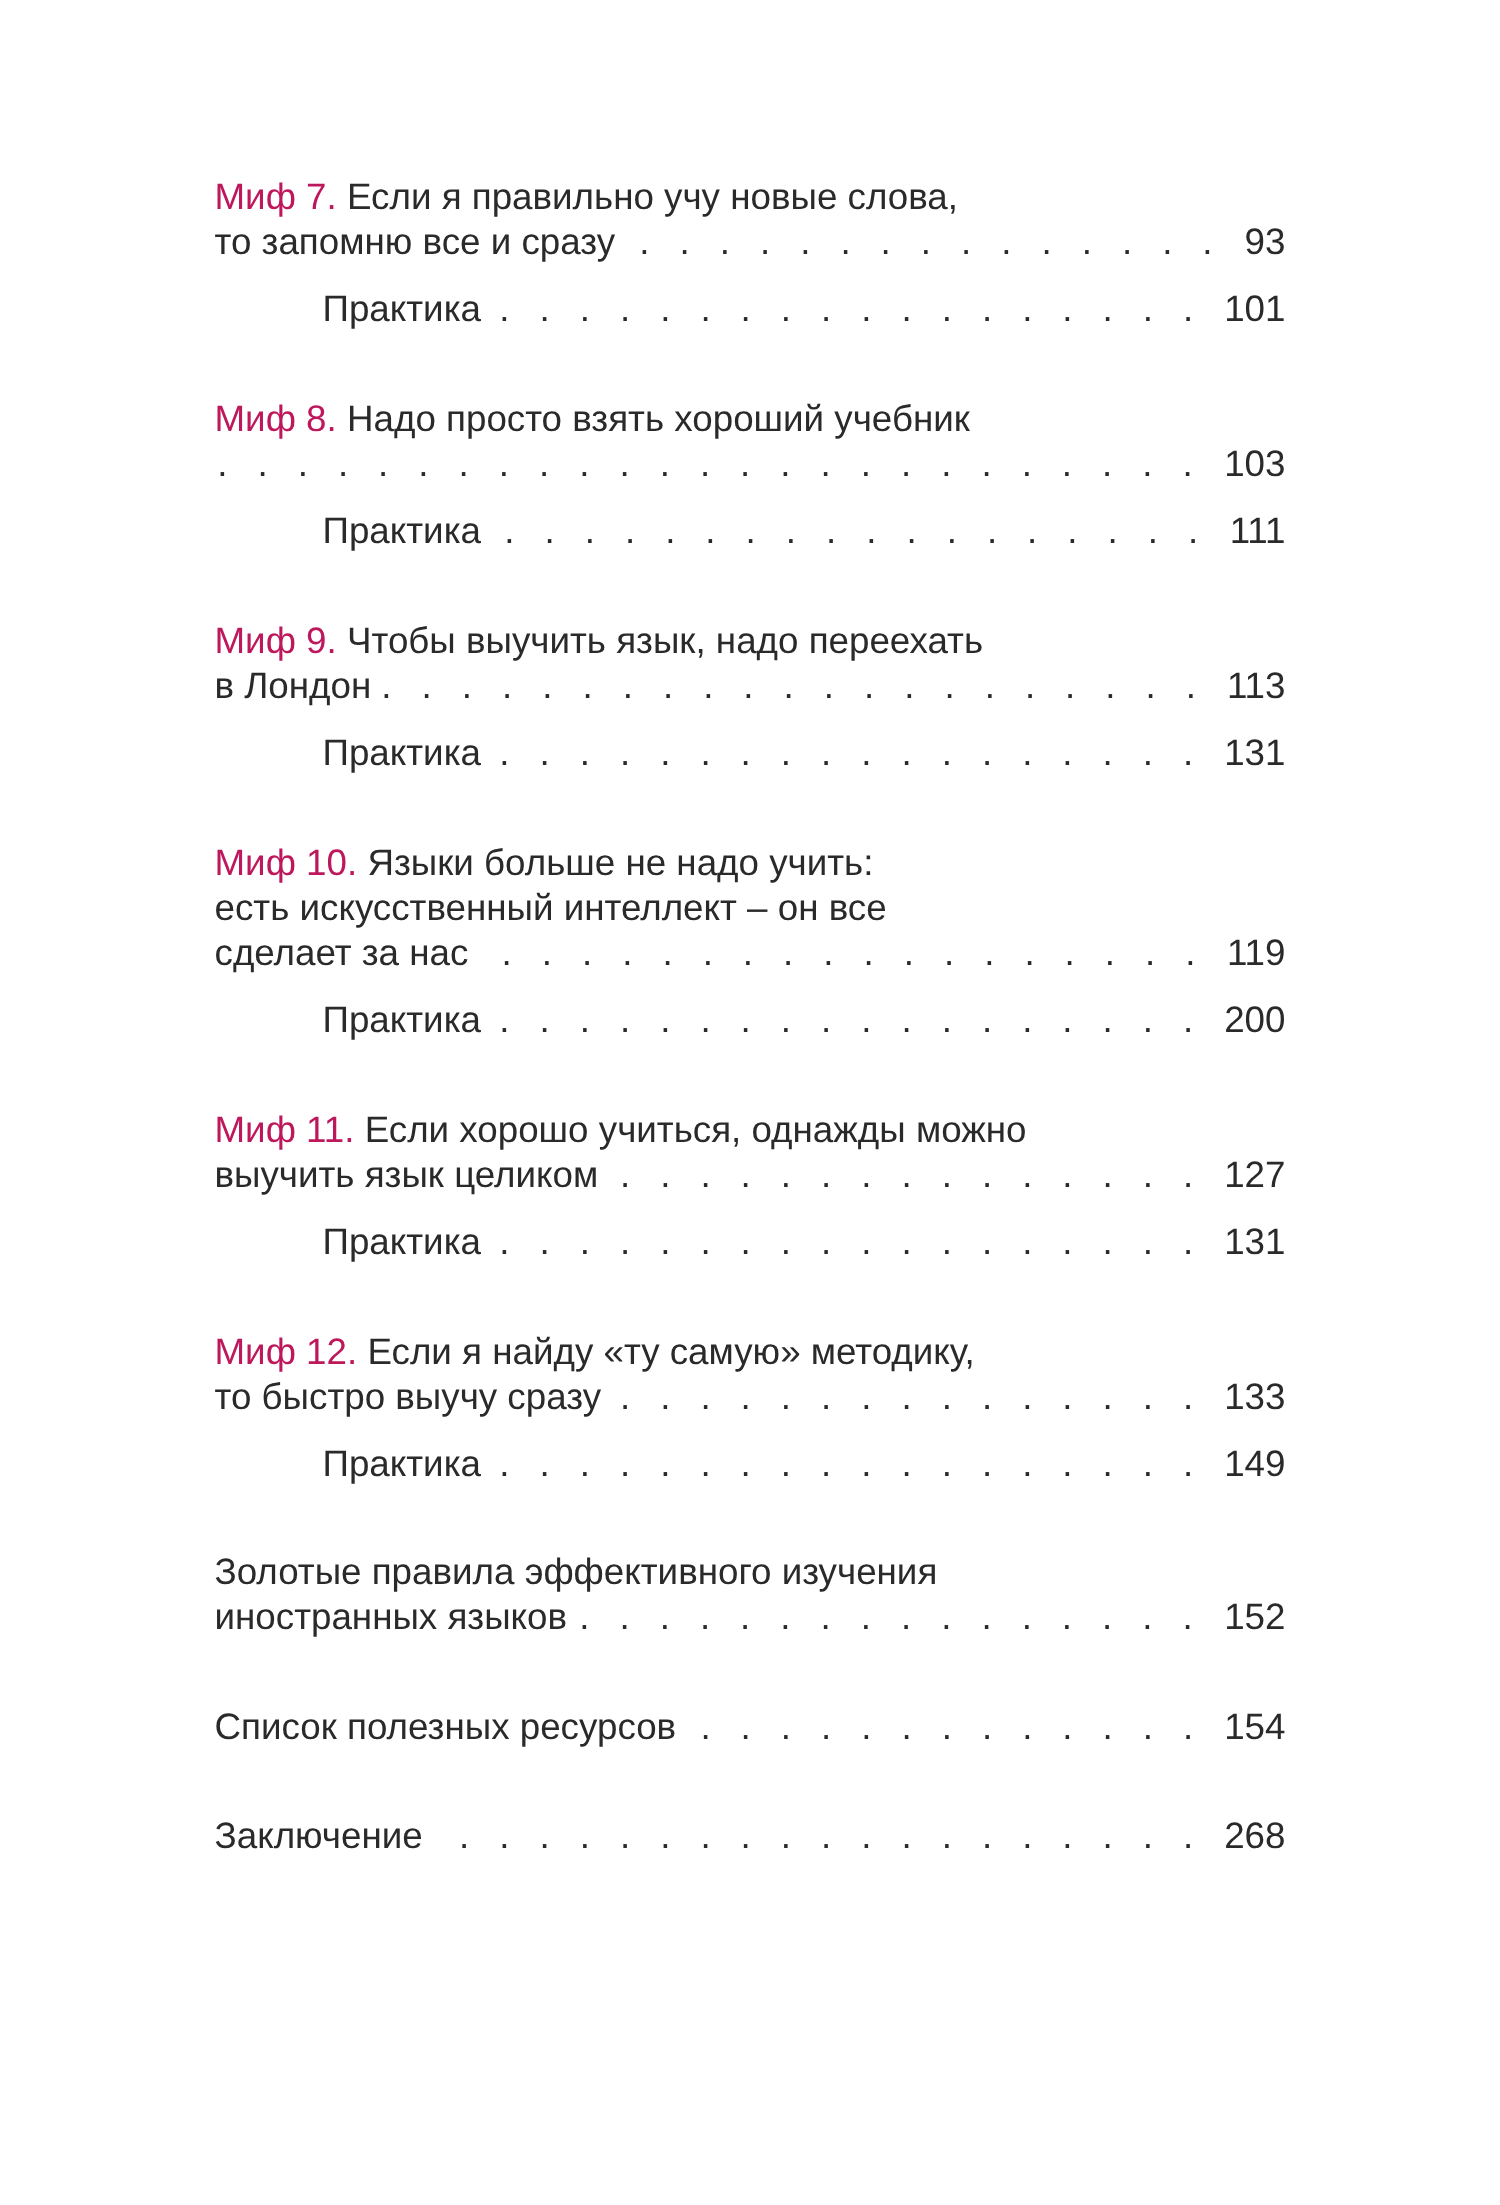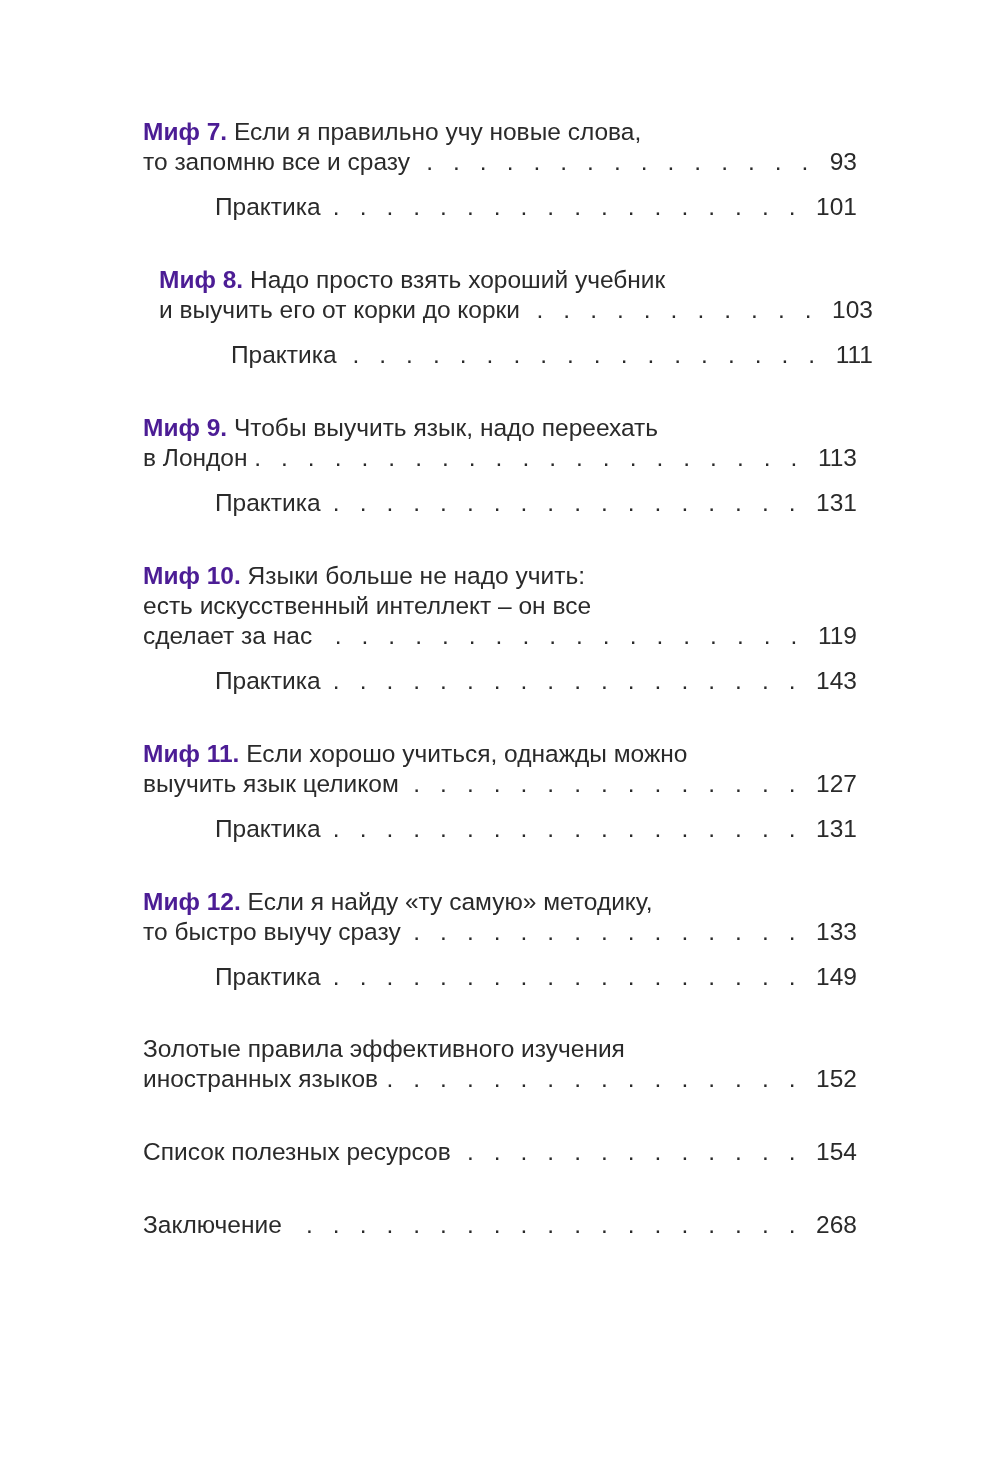--- a/index.html
+++ b/index.html
@@ -15,21 +15,21 @@
     font-size: 24.5px; white-space: nowrap;
   }
   .line.sub { padding-left: 72px; }
   .lead-row { display: flex; align-items: center; width: 100%; }
   .lead-text { flex: 0 0 auto; background: #fff; padding-right: 8px; }
   .dots {
     flex: 1 1 auto; overflow: hidden; letter-spacing: 6.6px;
     color: #2a2a2a; text-align: right; direction: rtl;
   }
   .page { flex: 0 0 auto; padding-left: 14px; text-align: right; min-width: 28px; }
-  b.myth { font-weight: bold; color: #4c1d95; }
+  b.myth { font-weight: normal; color: #be185d; }
 </style>
 </head>
 <body>
 
 <div class="toc">
 
   <div class="entry" style="top:117px;">
     <div class="line"><b class="myth">Миф 7.</b> <span>Если я правильно учу новые слова,</span></div>
     <div class="line">
         <div class="lead-row">
@@ -40,25 +40,24 @@
       </div>
     <div class="line sub" style="margin-top:15px;">
         <div class="lead-row">
           <span class="lead-text">Практика</span>
           <span class="dots">. . . . . . . . . . . . . . . . . . . . . . . . . . . . . . . . . . . . . . . .</span>
           <span class="page">101</span>
         </div>
       </div>
   </div>
 
-  <div class="entry" style="top:265px;margin-left:16px;">
+  <div class="entry" style="top:265px;">
     <div class="line"><b class="myth">Миф 8.</b> <span>Надо просто взять хороший учебник</span></div>
     <div class="line">
         <div class="lead-row">
-          <span class="lead-text">и выучить его от корки до корки</span>
           <span class="dots">. . . . . . . . . . . . . . . . . . . . . . . . . . . . . . . . . . . . . . . .</span>
           <span class="page">103</span>
         </div>
       </div>
     <div class="line sub" style="margin-top:15px;">
         <div class="lead-row">
           <span class="lead-text">Практика</span>
           <span class="dots">. . . . . . . . . . . . . . . . . . . . . . . . . . . . . . . . . . . . . . . .</span>
           <span class="page">111</span>
         </div>
@@ -90,21 +89,21 @@
         <div class="lead-row">
           <span class="lead-text">сделает за нас</span>
           <span class="dots">. . . . . . . . . . . . . . . . . . . . . . . . . . . . . . . . . . . . . . . .</span>
           <span class="page">119</span>
         </div>
       </div>
     <div class="line sub" style="margin-top:15px;">
         <div class="lead-row">
           <span class="lead-text">Практика</span>
           <span class="dots">. . . . . . . . . . . . . . . . . . . . . . . . . . . . . . . . . . . . . . . .</span>
-          <span class="page">143</span>
+          <span class="page">200</span>
         </div>
       </div>
   </div>
 
   <div class="entry" style="top:739px;">
     <div class="line"><b class="myth">Миф 11.</b> <span>Если хорошо учиться, однажды можно</span></div>
     <div class="line">
         <div class="lead-row">
           <span class="lead-text">выучить язык целиком</span>
           <span class="dots">. . . . . . . . . . . . . . . . . . . . . . . . . . . . . . . . . . . . . . . .</span>

